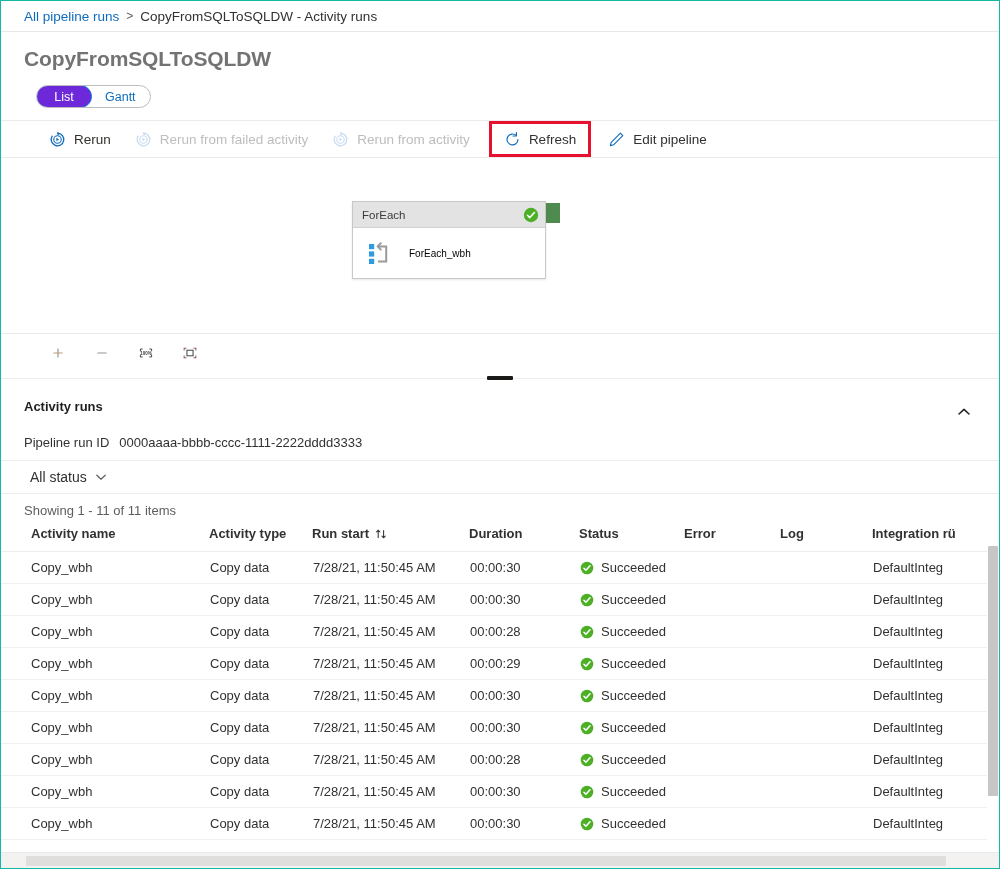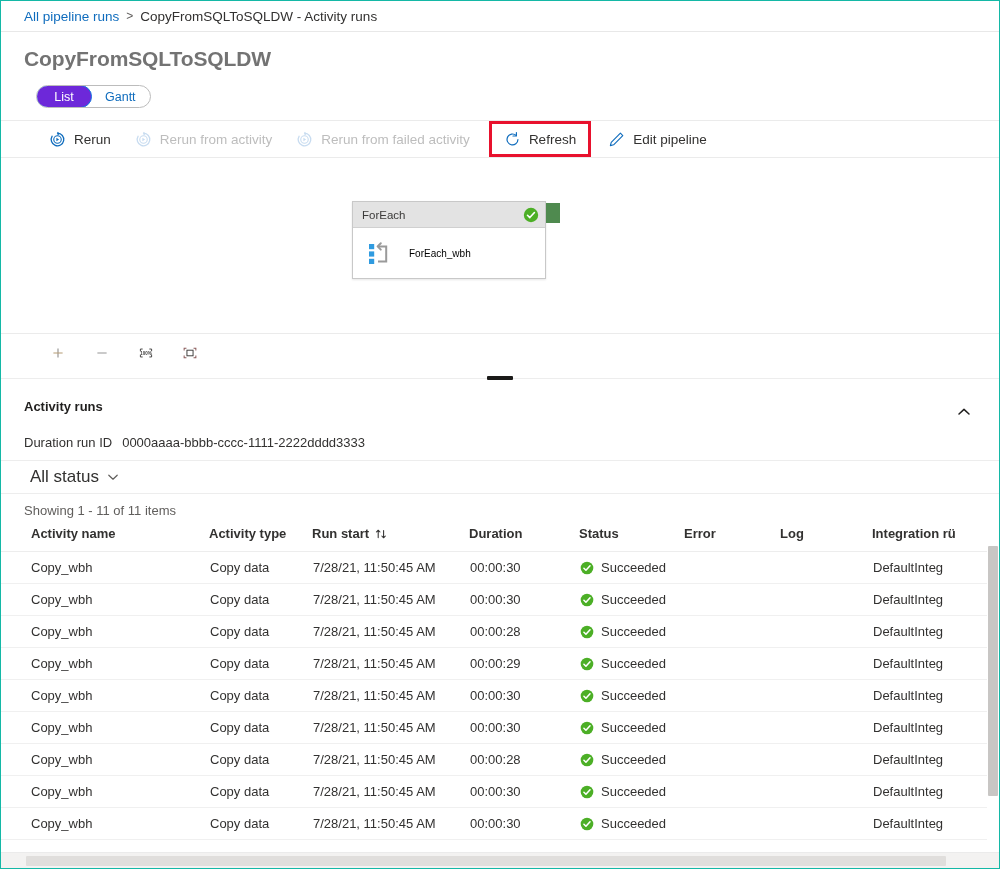--- a/index.html
+++ b/index.html
@@ -251,21 +251,21 @@
   .filter-row {
     border-top: 1px solid #ededed;
     border-bottom: 1px solid #ededed;
     height: 34px;
     flex: 0 0 34px;
     display: flex; align-items: center;
     padding-left: 23px;
   }
   .filter-btn {
     display: flex; align-items: center; gap: 8px;
-    font-size: 17px;
+    font-size: 14px;
     color: #323130;
     cursor: pointer;
     padding: 4px 6px;
     background: transparent; border: none;
     font-family: inherit;
   }
 
   .showing-row {
     padding: 9px 0 8px 23px;
     font-size: 13px;
@@ -379,33 +379,33 @@
 
     <button class="cmd disabled">
       <span class="ico">
         <svg class="icon-svg" width="17" height="17" viewBox="0 0 20 20">
           <path d="M10 2.6a7.4 7.4 0 1 1-6.3 3.5" fill="none" stroke="#c8dcf0" stroke-width="1.5" stroke-linecap="round"></path>
           <path d="M10 1l3 2.1-3 2.1z" fill="#c8dcf0"></path>
           <circle cx="10" cy="10" r="4.4" fill="none" stroke="#c8dcf0" stroke-width="1.3"></circle>
           <path d="M8.7 7.9l3.2 2.1-3.2 2.1z" fill="#c8dcf0"></path>
         </svg>
       </span>
-      <span>Rerun from activity</span>
+      <span>Rerun from failed activity</span>
     </button>
 
     <button class="cmd disabled">
       <span class="ico">
         <svg class="icon-svg" width="17" height="17" viewBox="0 0 20 20">
           <path d="M10 2.6a7.4 7.4 0 1 1-6.3 3.5" fill="none" stroke="#c8dcf0" stroke-width="1.5" stroke-linecap="round"></path>
           <path d="M10 1l3 2.1-3 2.1z" fill="#c8dcf0"></path>
           <circle cx="10" cy="10" r="4.4" fill="none" stroke="#c8dcf0" stroke-width="1.3"></circle>
           <path d="M8.7 7.9l3.2 2.1-3.2 2.1z" fill="#c8dcf0"></path>
         </svg>
       </span>
-      <span>Rerun from failed activity</span>
+      <span>Rerun from activity</span>
     </button>
 
     <button class="cmd cmd-highlight">
       <span class="ico">
         <svg class="icon-svg" width="17" height="17" viewBox="0 0 20 20">
           <path d="M16.4 10a6.4 6.4 0 1 1-2.1-4.8" fill="none" stroke="#0f6cbd" stroke-width="1.4" stroke-linecap="round"></path>
           <path d="M14.6 1.9l0 4.0 -4.0 0" fill="none" stroke="#0f6cbd" stroke-width="1.4" stroke-linecap="round" stroke-linejoin="round"></path>
         </svg>
       </span>
       <span>Refresh</span>
@@ -486,21 +486,21 @@
       <button class="collapse-btn">
         <span>
           <svg class="icon-svg" width="14" height="14" viewBox="0 0 14 14">
             <path d="M2 9l5-4.6L12 9" fill="none" stroke="#201f1e" stroke-width="1.5" stroke-linecap="round" stroke-linejoin="round"></path>
           </svg>
         </span>
       </button>
     </div>
 
     <div class="runid-row">
-      <span class="runid-label">Duration run ID</span>
+      <span class="runid-label">Pipeline run ID</span>
       <span class="runid-value">0000aaaa-bbbb-cccc-1111-2222dddd3333</span>
     </div>
 
     <div class="filter-row">
       <button class="filter-btn">
         <span>All status</span>
         <span>
           <svg class="icon-svg" width="12" height="12" viewBox="0 0 12 12">
             <path d="M1.8 4.2L6 8.2l4.2-4" fill="none" stroke="#605e5c" stroke-width="1.2" stroke-linecap="round" stroke-linejoin="round"></path>
           </svg>

